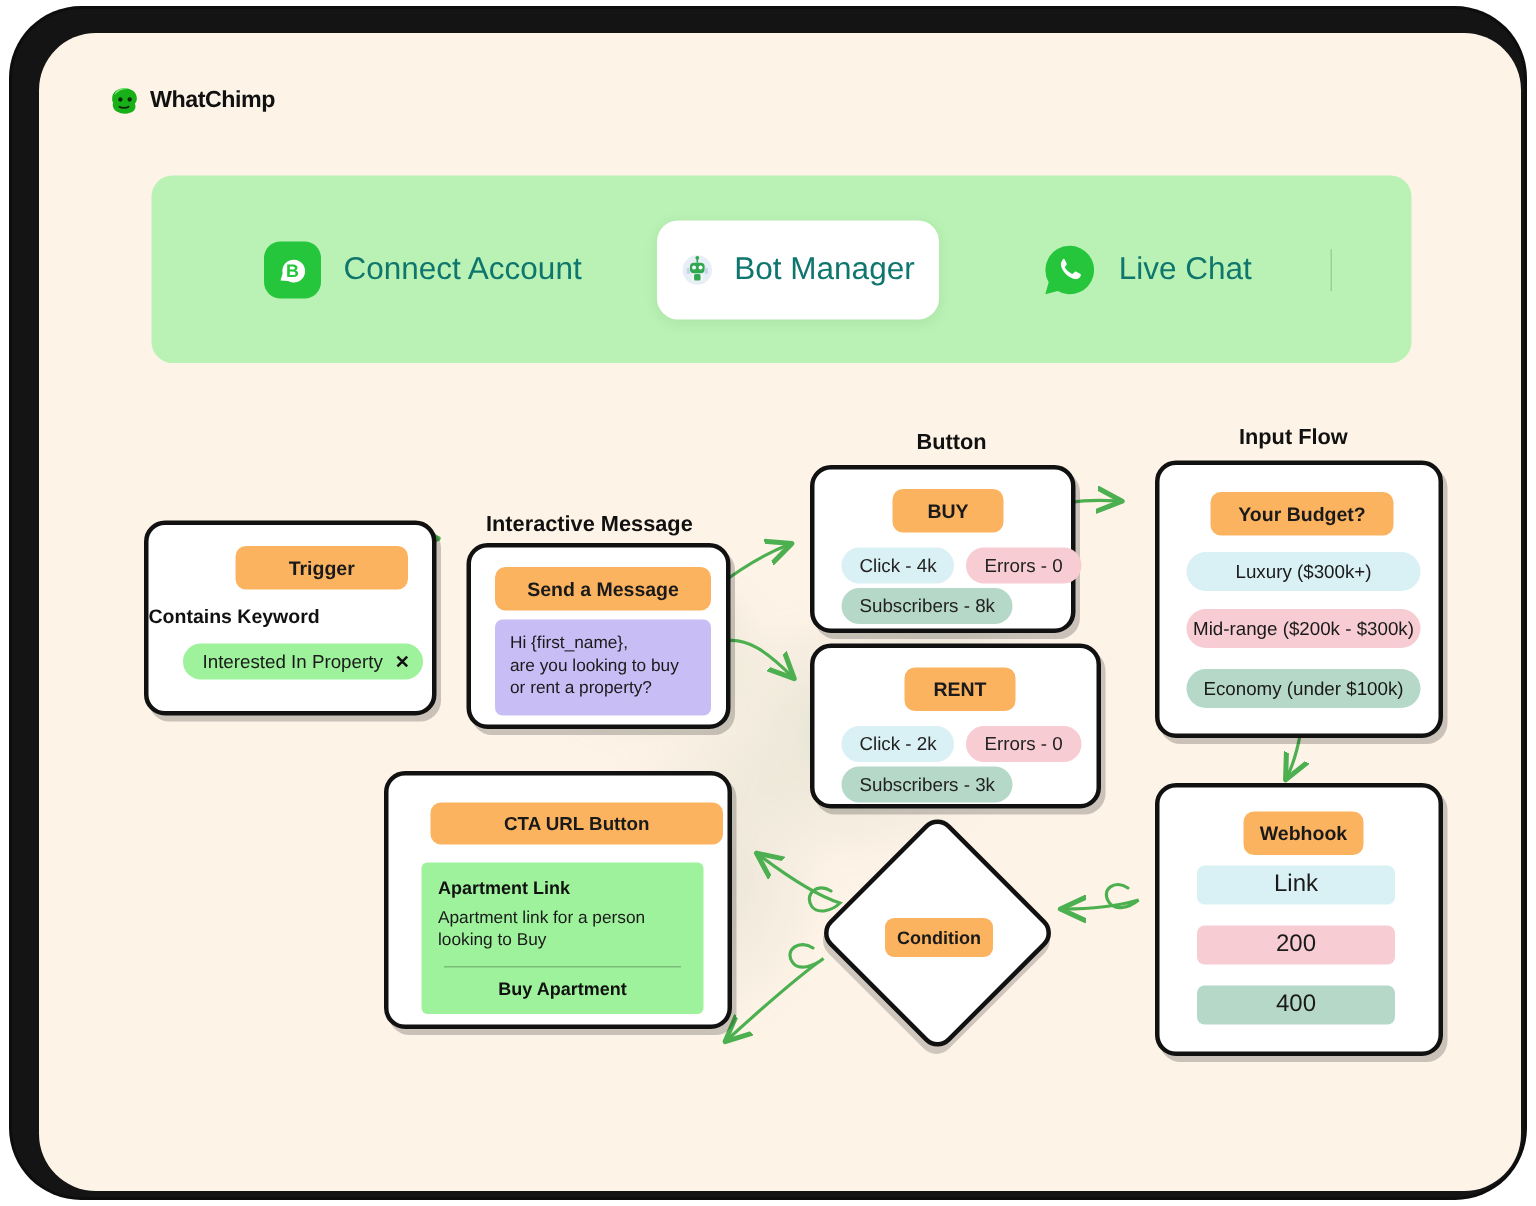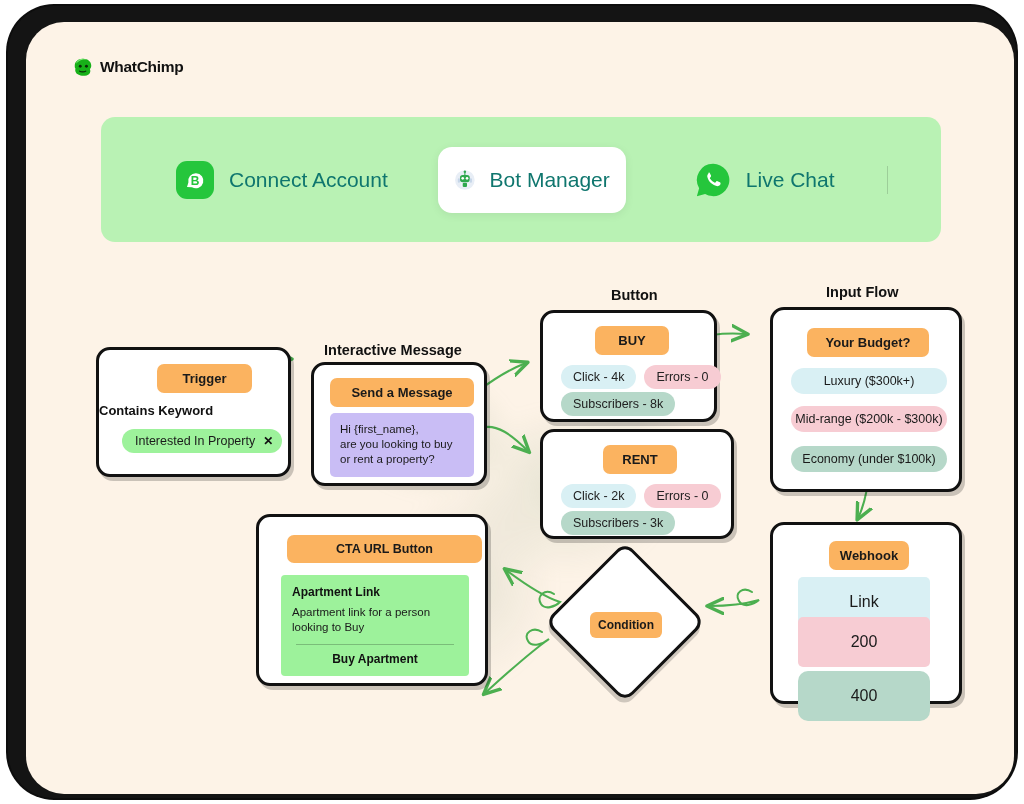--- a/index.html
+++ b/index.html
@@ -112,21 +112,21 @@
   .pill-blue  { background: #d9f0f4; }
   .pill-pink  { background: #f7ccd3; }
   .pill-mint  { background: #b6d8c9; }
   .stat {
     font-size: 12.5px; color: #222; text-align: center;
     border-radius: 13px; padding: 5px 12px; white-space: nowrap;
   }
 
   
   #node-trigger { left: 70px; top: 325px; width: 195px; height: 130px; }
-  #node-trigger .hdr { position:absolute; left:58px; top:14px; width:95px; }
+  #node-trigger .hdr { position:absolute; left:58px; top:14px; width:115px; }
   #node-trigger .sub {
     position:absolute; left:0; top:53px; width:100%;
     font-size:13px; font-weight:700; color:#111;
   }
   #node-trigger .kw {
     position:absolute; left:23px; top:79px;
     background:#9df29b; border-radius:14px;
     padding:5px 9px 5px 13px;
     display:flex; align-items:center; gap:8px;
   }
@@ -167,26 +167,26 @@
   }
   #node-input .o1 { top:58px; }
   #node-input .o2 { top:96px; }
   #node-input .o3 { top:136px; }
 
   
   #node-webhook { left: 744px; top: 500px; width: 192px; height: 182px; }
   #node-webhook .hdr { position:absolute; left:56px; top:16px; width:80px; }
   .wrow {
     position:absolute; left:25px; width:132px;
-    border-radius:5px; padding:16px 0;
+    border-radius:5px; padding:4px 0;
     font-size:16px; color:#1a1a1a; text-align:center;
   }
   #node-webhook .w1 { top:52px; }
   #node-webhook .w2 { top:92px; }
-  #node-webhook .w3 { top:146px;border-radius:10px; }
+  #node-webhook .w3 { top:132px; }
 
   
   #node-cta { left: 230px; top: 492px; width: 232px; height: 172px; }
   #node-cta .hdr { position:absolute; left:28px; top:18px; width:195px; font-size:12.5px; }
   #node-cta .body {
     position:absolute; left:22px; top:58px; width:188px;
     background:#9df29b; border-radius:4px; padding:10px 11px;
   }
   #node-cta .body .t1 { font-size:12px; font-weight:700; color:#111; }
   #node-cta .body .t2 { font-size:11.5px; color:#1a1a1a; margin-top:6px; line-height:1.32; }

